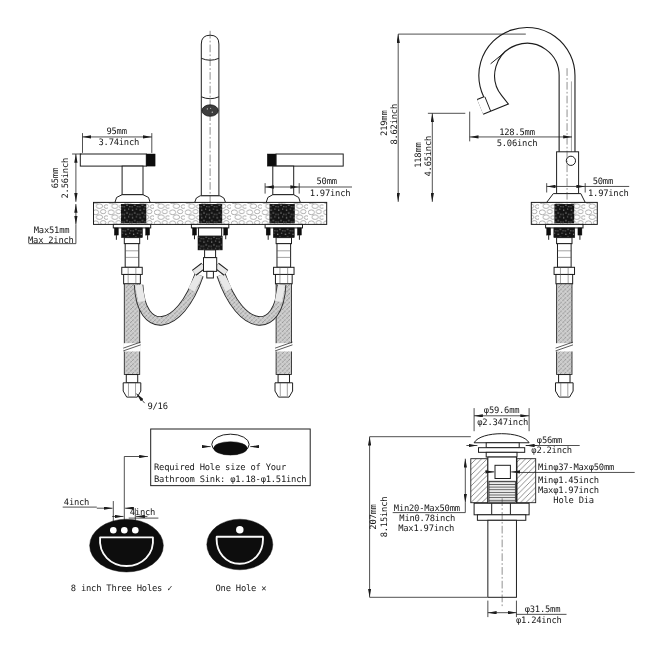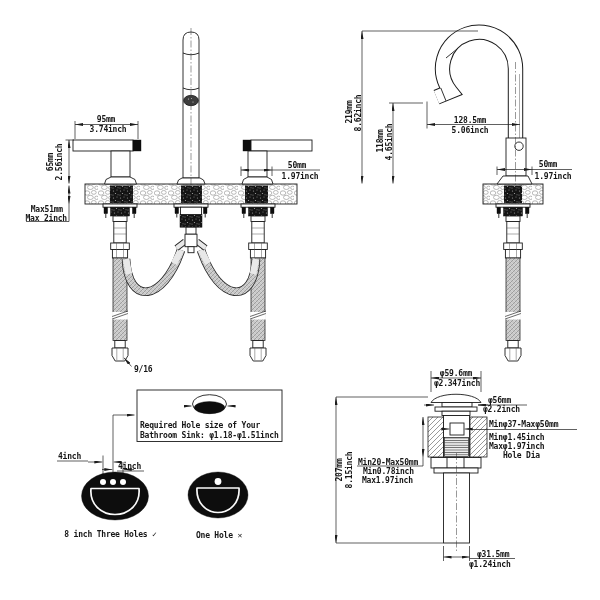--- a/index.html
+++ b/index.html
@@ -1,16 +1,16 @@
 <!DOCTYPE html>
 <html><head>
 <meta charset="utf-8">
 <style>
   html,body{margin:0;padding:0;background:#fff;}
-  .canvas{position:relative;width:600px;height:600px;background:#fff;overflow:hidden;font-weight:bold;}
+  .canvas{position:relative;width:600px;height:600px;background:#fff;overflow:hidden;}
   svg{display:block;}
   svg text{font-family:"DejaVu Sans Mono","Liberation Mono",monospace;font-size:8px;fill:#161616;letter-spacing:-0.2px;}
   .tm{text-anchor:middle}
   .te{text-anchor:end}
   .ol{fill:#fff;stroke:#1c1c1c;stroke-width:0.9}
   .ln{stroke:#1c1c1c;stroke-width:0.9;fill:none}
   .dim{stroke:#1c1c1c;stroke-width:0.7;fill:none}
   .blk{fill:#0d0d0d;stroke:#0d0d0d;stroke-width:0.4}
   .cl{stroke:#333;stroke-width:0.5;fill:none;stroke-dasharray:7 2 1.5 2}
 </style>

